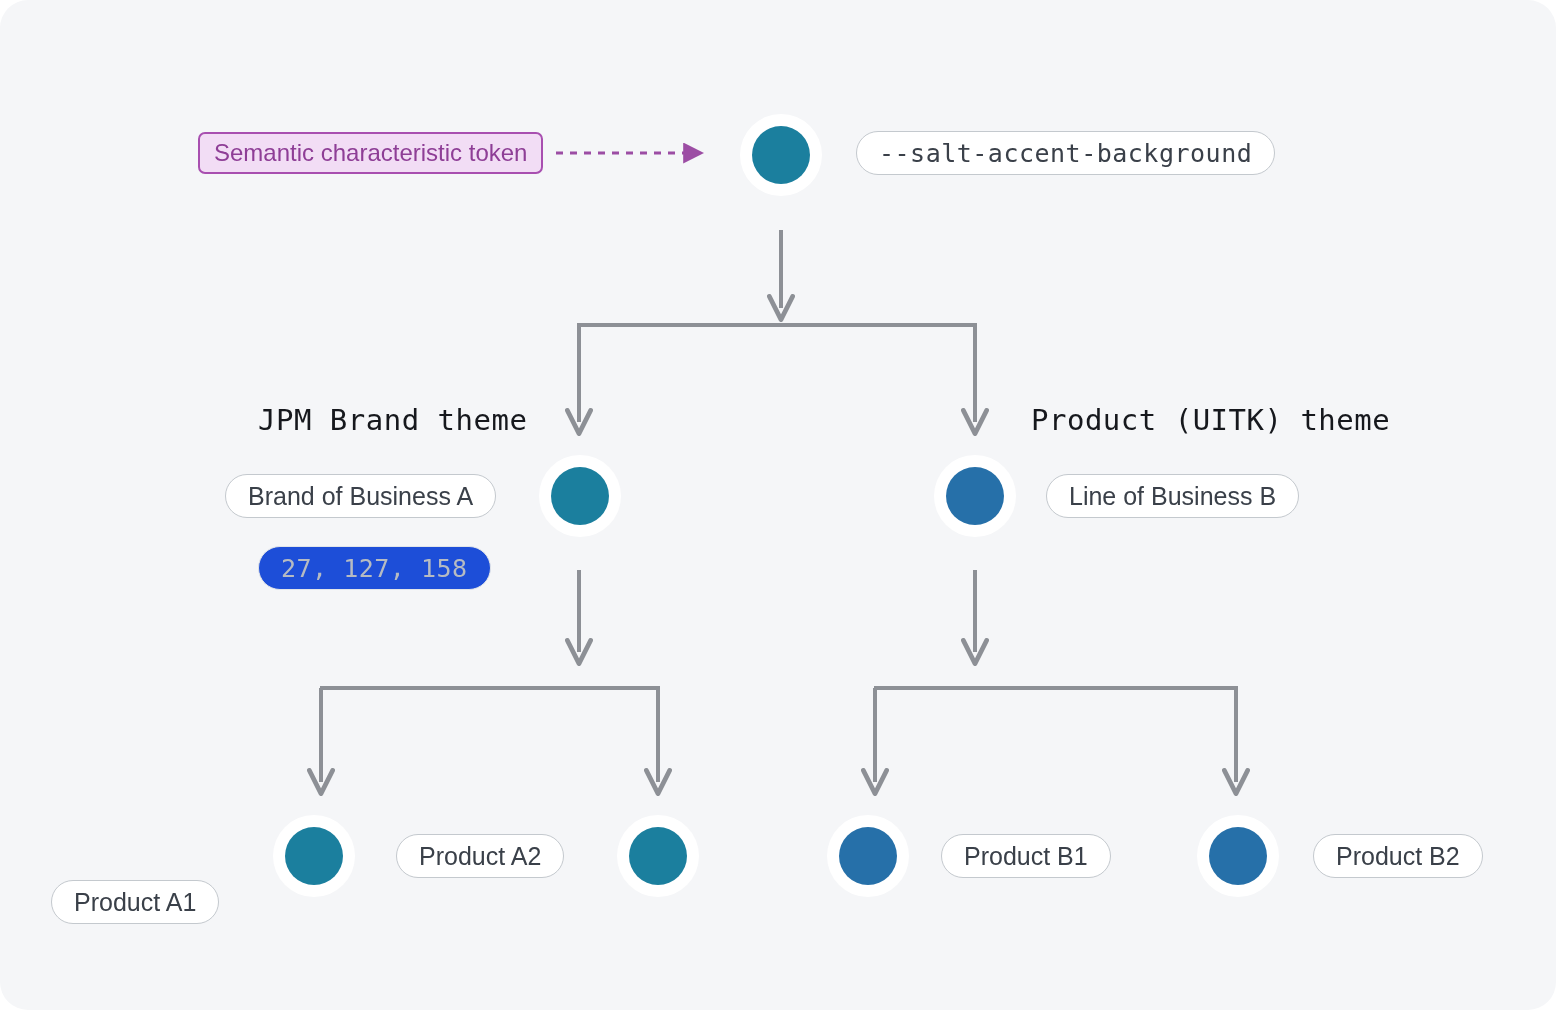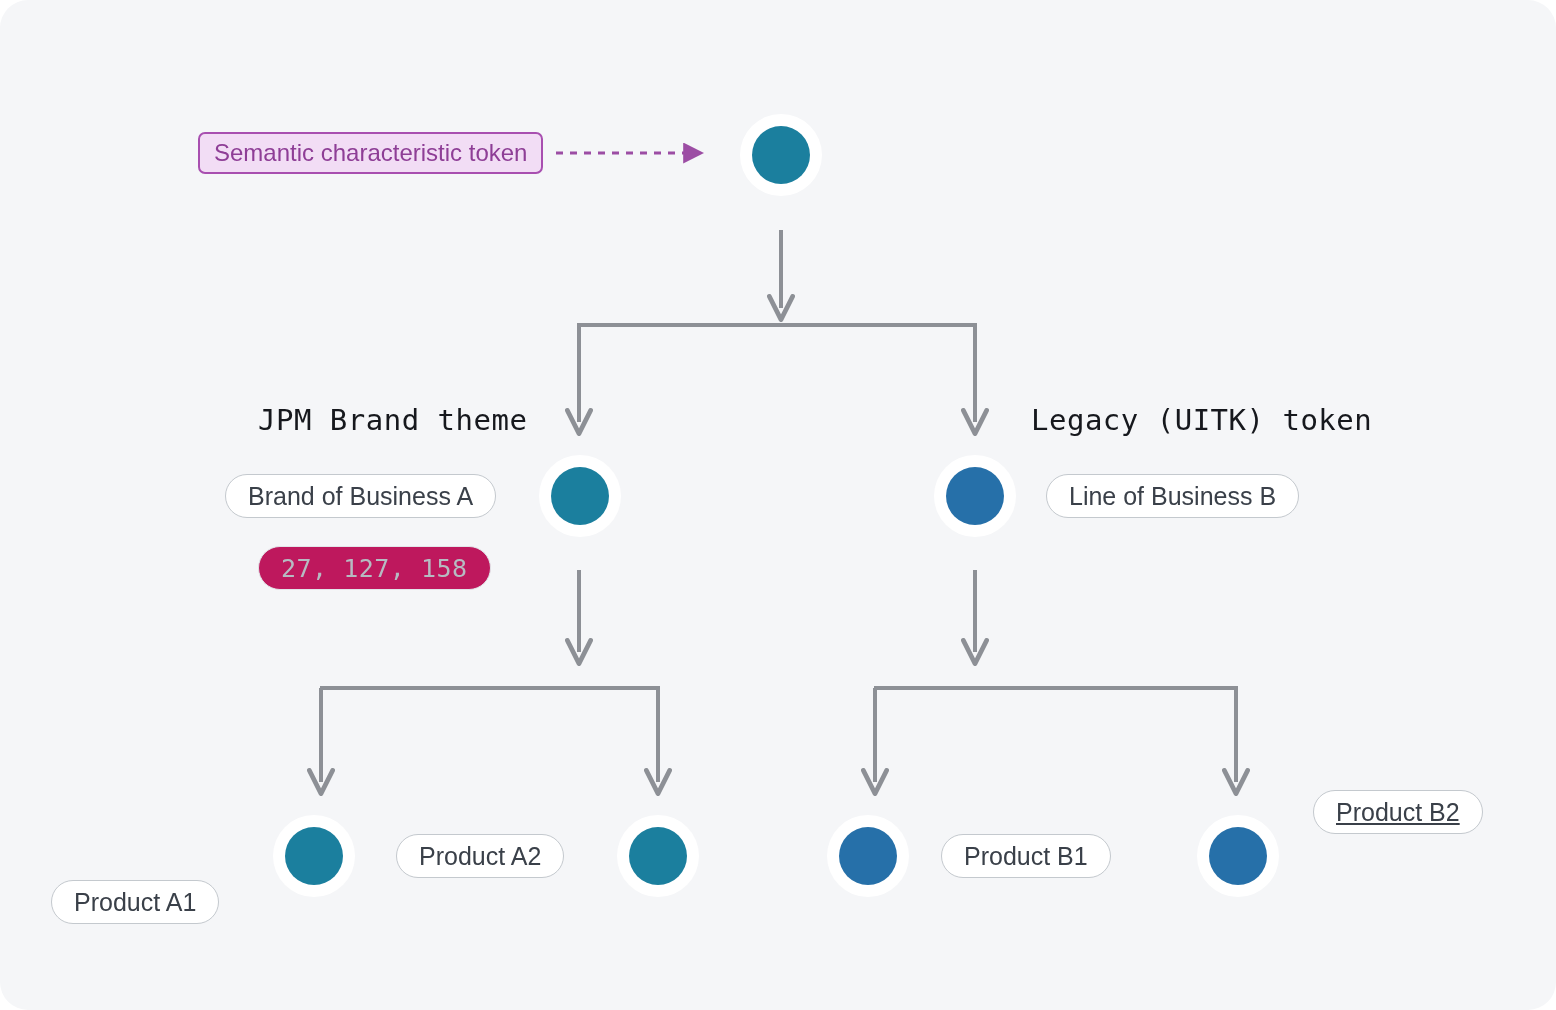--- a/index.html
+++ b/index.html
@@ -58,21 +58,21 @@
     font-size: 25px;
     white-space: nowrap;
     box-sizing: border-box;
   }
   .pill.mono {
     font-family: "DejaVu Sans Mono", monospace;
     font-size: 25px;
     letter-spacing: 0.5px;
   }
   .pill.muted {
-    background: #be185d;
+    background: #1d4ed8;
     border-color: #e2e5e9;
     color: #b6bbc2;
   }
 
   
   .token-box {
     position: absolute;
     display: flex;
     align-items: center;
     justify-content: center;
@@ -132,26 +132,29 @@
   </svg>
 
   <div class="token-box" style="left:198px; top:132px;">
     <span>Semantic characteristic token</span>
   </div>
 
   <div class="node-circle" style="left:740px; top:114px;">
     <span class="swatch" style="background:#1b7f9e"></span>
   </div>
 
+  <div class="pill mono" style="left:856px; top:131px;">
+    <span>--salt-accent-background</span>
+  </div>
 
   <div class="theme-label" style="left:258px; top:403px;">
     <span>JPM Brand theme</span>
   </div>
   <div class="theme-label" style="left:1031px; top:403px;">
-    <span>Legacy (UITK) token</span>
+    <span>Product (UITK) theme</span>
   </div>
 
   <div class="pill" style="left:225px; top:474px;">
     <span>Brand of Business A</span>
   </div>
   <div class="node-circle" style="left:539px; top:455px;">
     <span class="swatch" style="background:#1b7f9e"></span>
   </div>
   <div class="pill muted mono" style="left:258px; top:546px;">
     <span>27, 127, 158</span>
@@ -181,17 +184,17 @@
   <div class="node-circle" style="left:827px; top:815px;">
     <span class="swatch" style="background:#2670a9"></span>
   </div>
   <div class="pill" style="left:941px; top:834px;">
     <span>Product B1</span>
   </div>
 
   <div class="node-circle" style="left:1197px; top:815px;">
     <span class="swatch" style="background:#2670a9"></span>
   </div>
-  <div class="pill" style="left:1313px; top:790px;text-decoration:underline;">
+  <div class="pill" style="left:1313px; top:834px;">
     <span>Product B2</span>
   </div>
 
 </div>
 
 </body></html>

